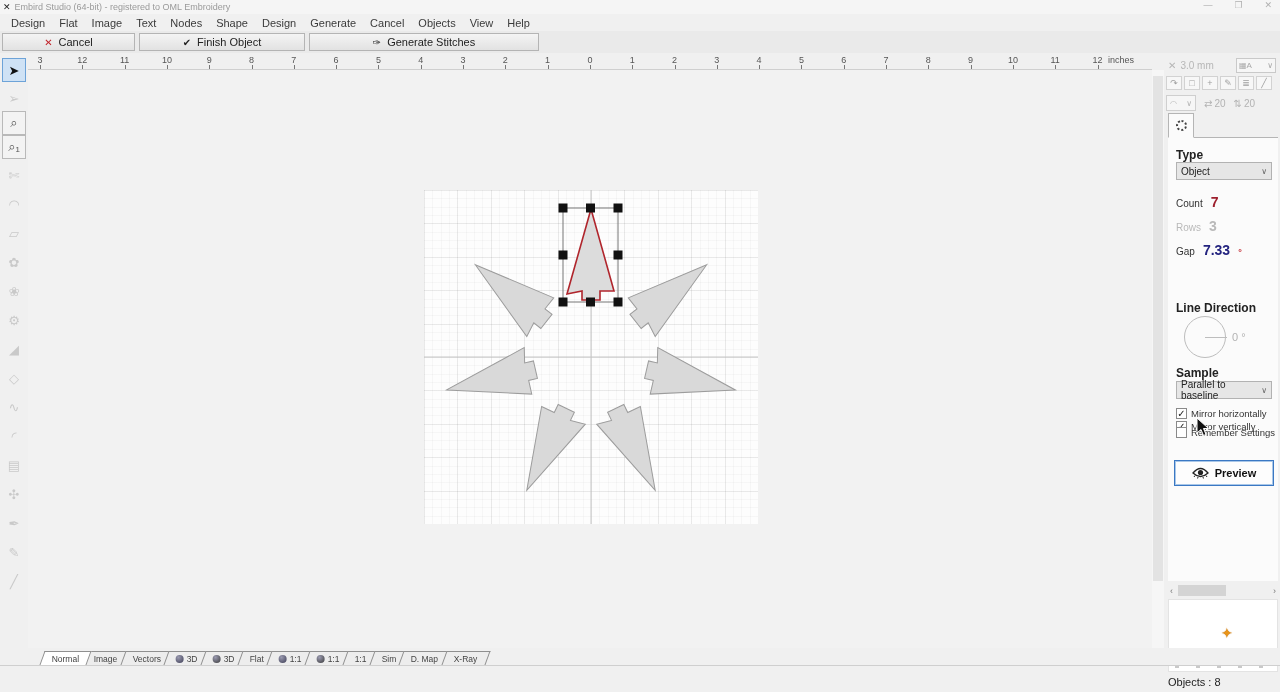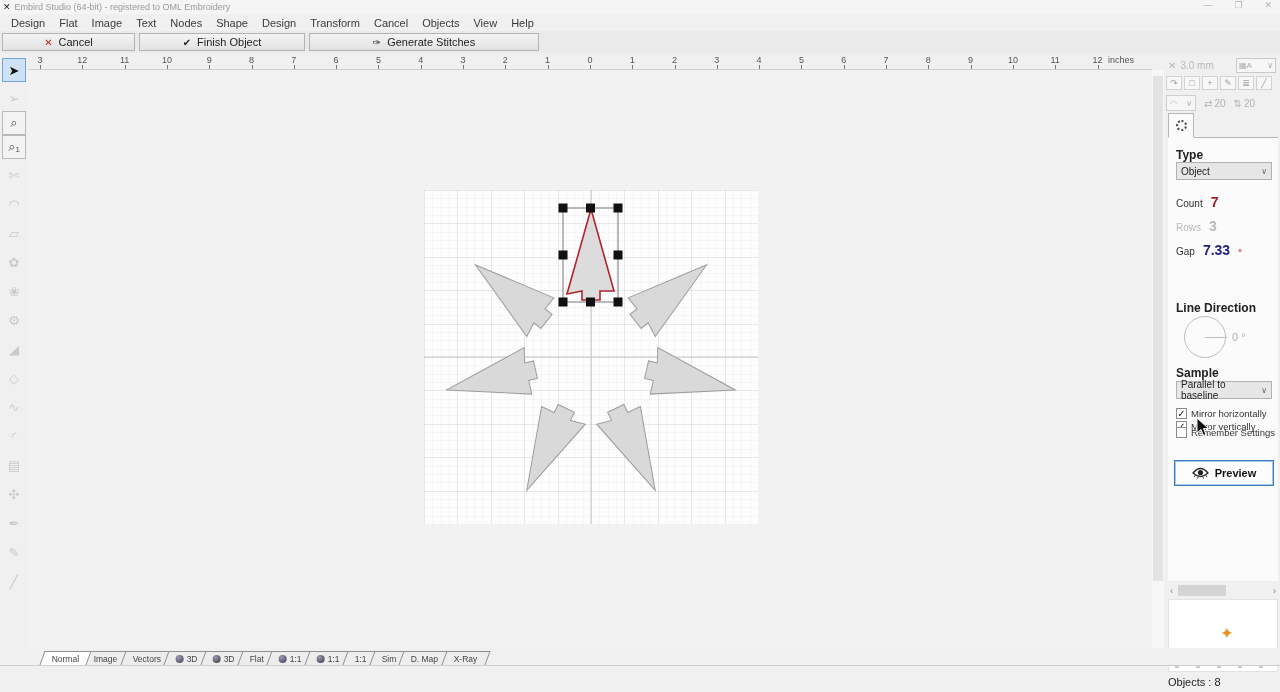--- a/index.html
+++ b/index.html
@@ -148,21 +148,21 @@
   </div>
 
   <div class="menubar" id="menubar">
       <span class="menu-item">Design</span>
       <span class="menu-item">Flat</span>
       <span class="menu-item">Image</span>
       <span class="menu-item">Text</span>
       <span class="menu-item">Nodes</span>
       <span class="menu-item">Shape</span>
       <span class="menu-item">Design</span>
-      <span class="menu-item">Transform</span>
+      <span class="menu-item">Generate</span>
       <span class="menu-item">Cancel</span>
       <span class="menu-item">Objects</span>
       <span class="menu-item">View</span>
       <span class="menu-item">Help</span>
     </div>
 
   <div class="toolbar">
     <div class="tbtn cancel">
       <span class="ico red">✕</span>
       <span>Cancel</span>

